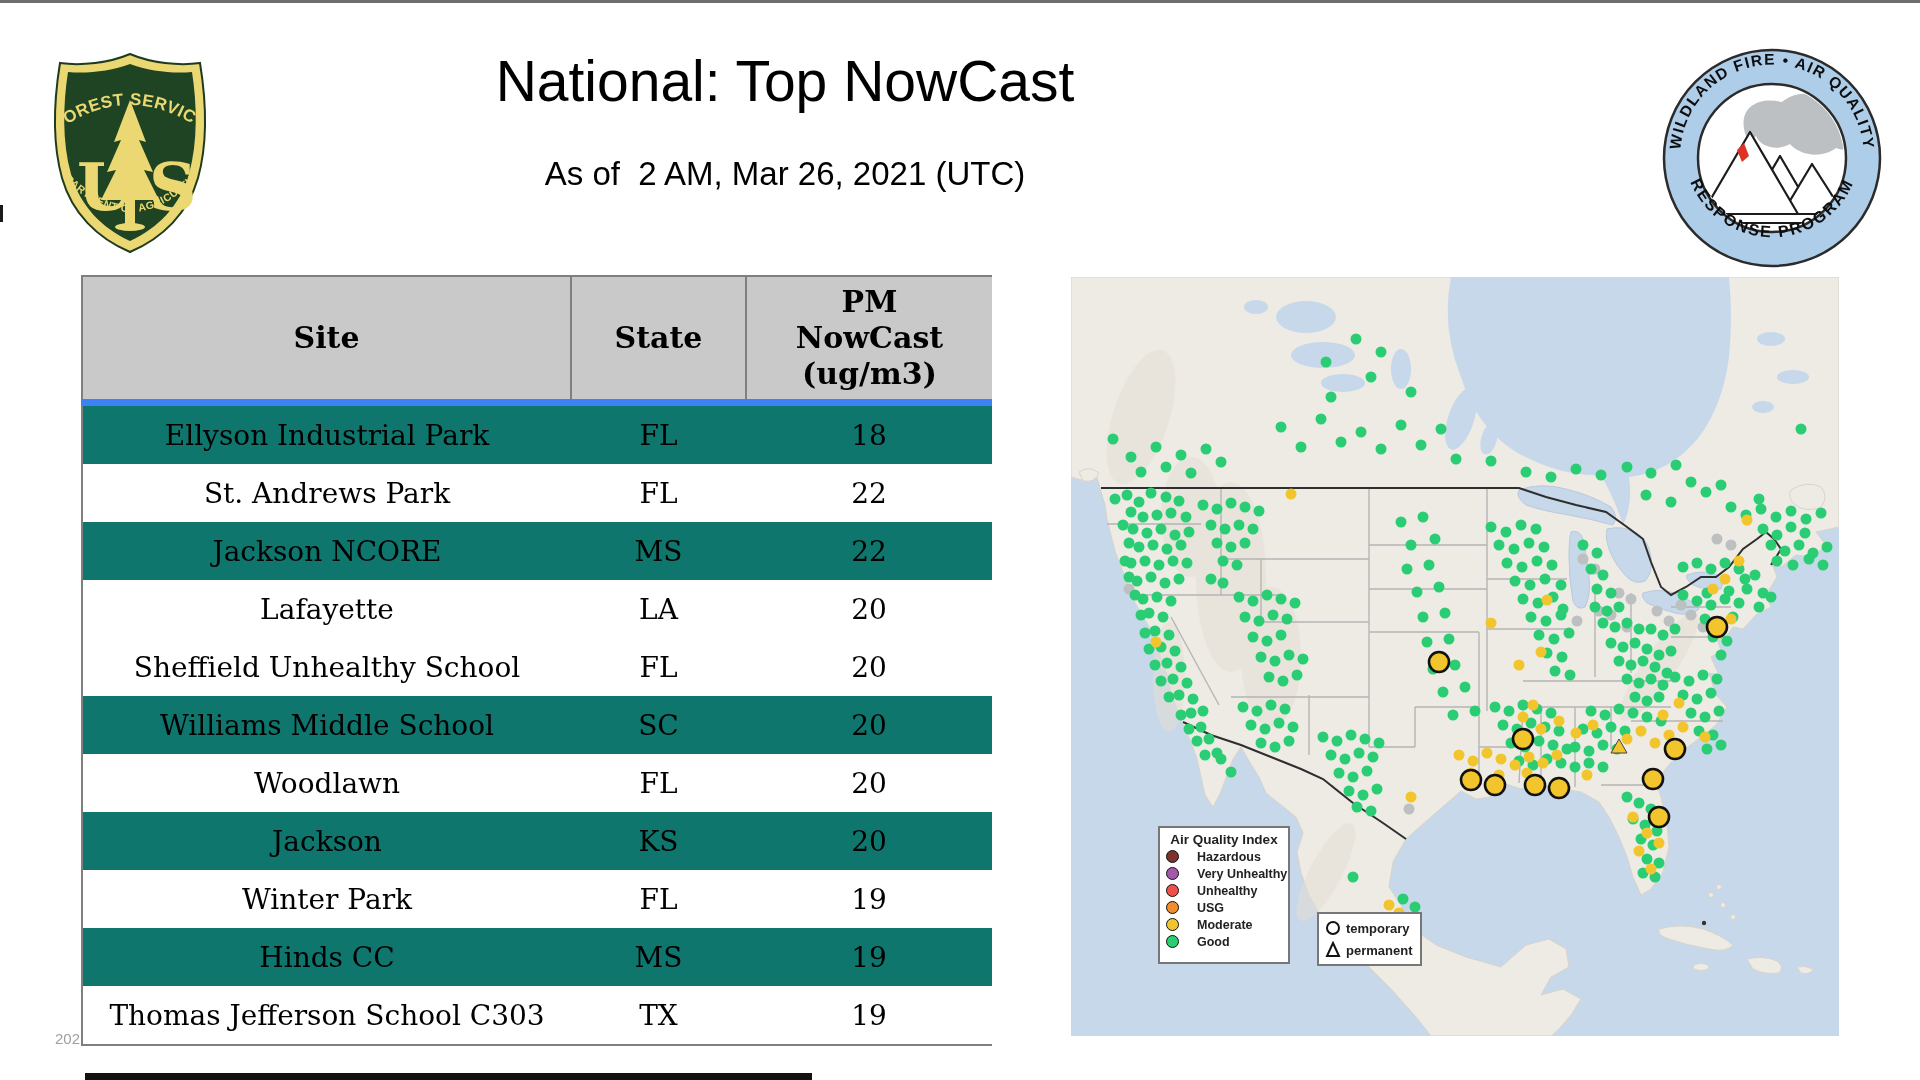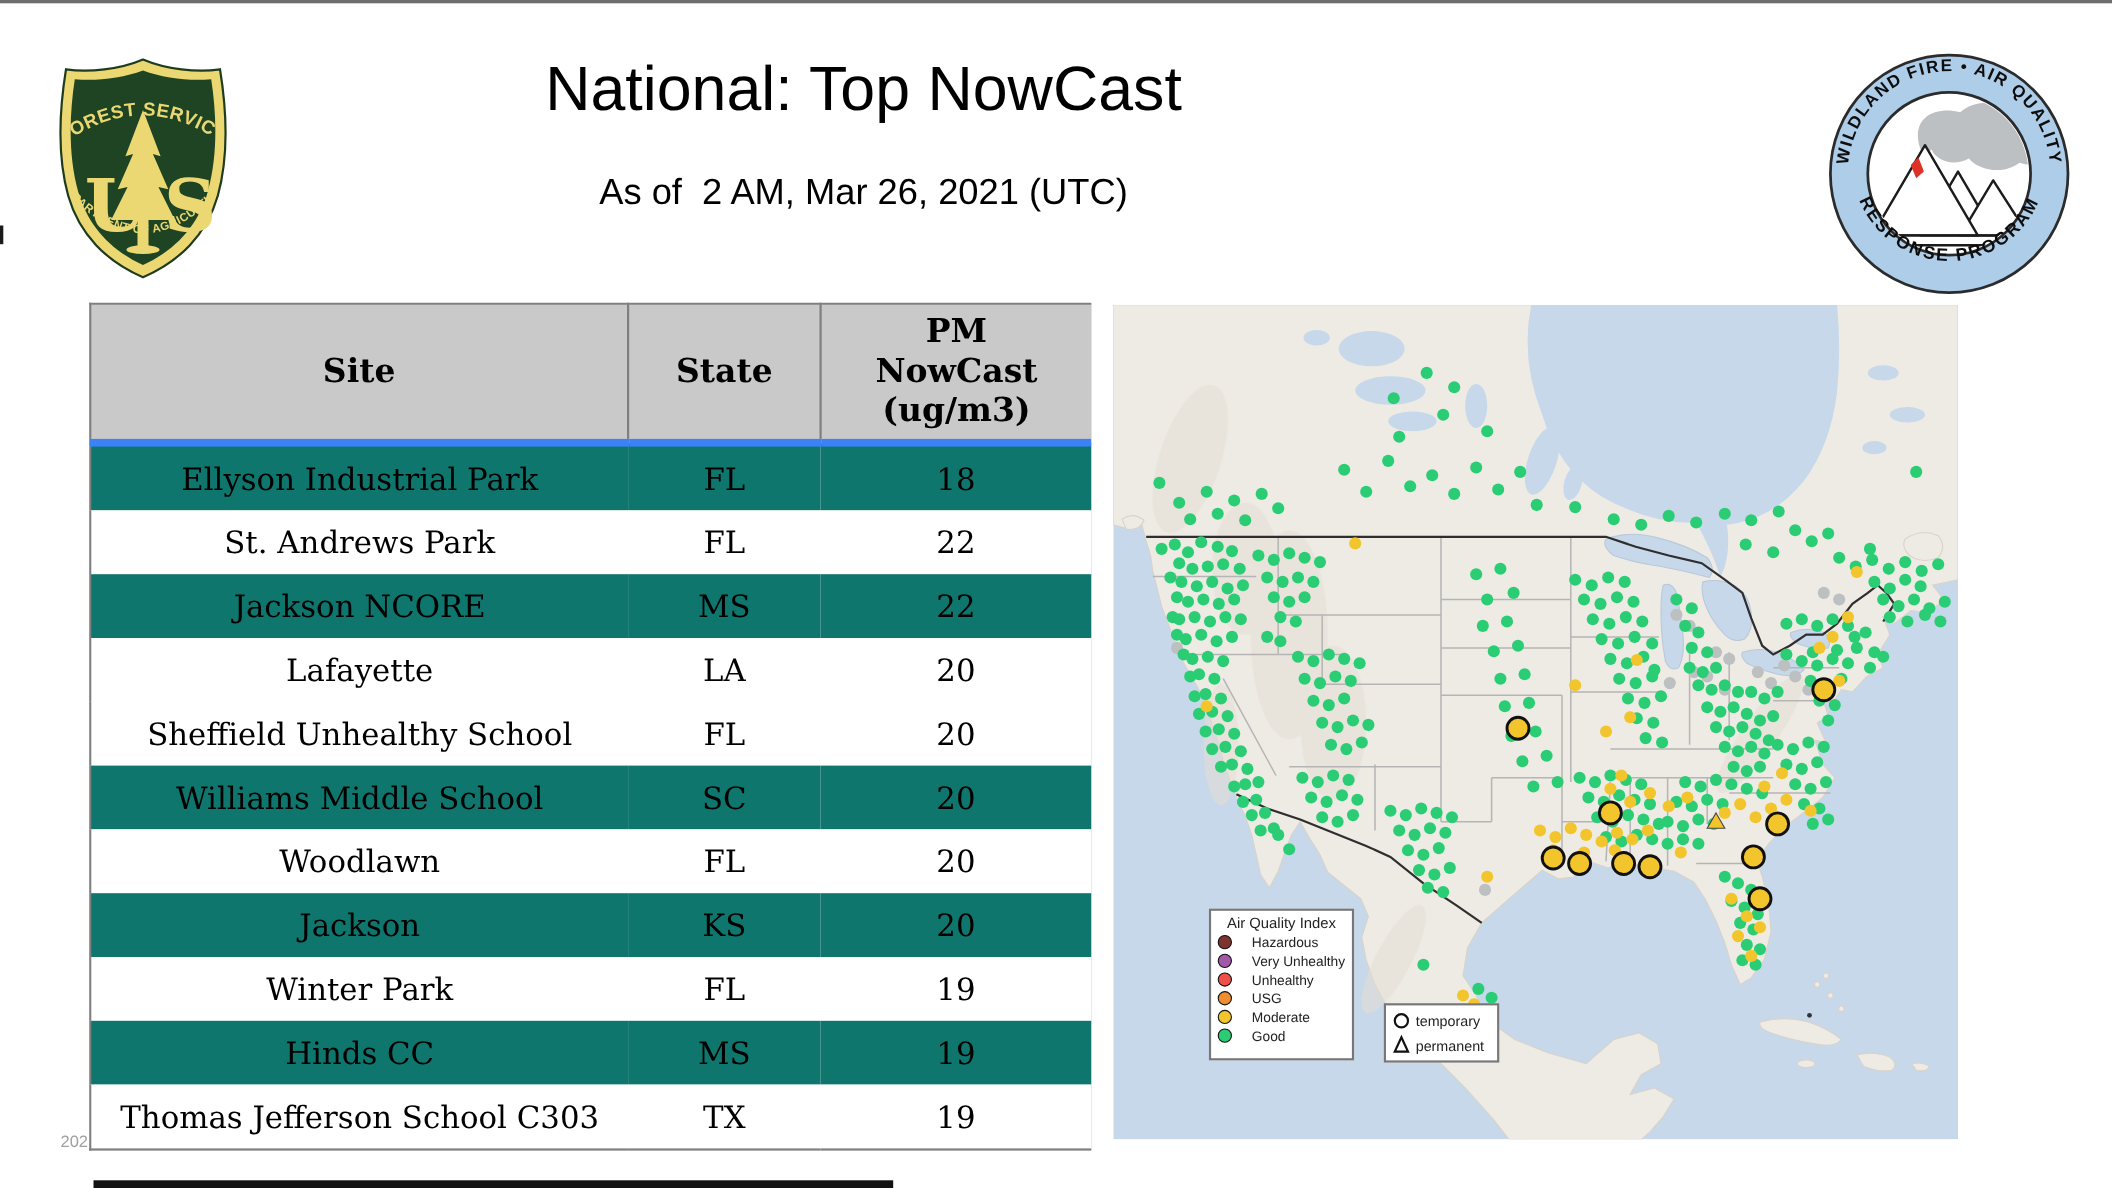--- a/index.html
+++ b/index.html
@@ -19,21 +19,21 @@
   table.now{border-collapse:collapse;width:911px;table-layout:fixed;
             font-family:"DejaVu Serif","Liberation Serif",serif;}
   table.now,table.now th{border:2px solid #7f7f7f;}
   table.now th{background:#c9c9c9;font-size:30px;font-weight:bold;vertical-align:middle;
                border-bottom:7px solid #3b82f6;height:122px;padding:0;white-space:pre-line;line-height:36px;}
   table.now td{font-size:28px;text-align:center;height:58px;padding:0;border:none;}
   table.now tr.odd{background:#0f766e;}
   table.now tr.even{background:#ffffff;}
   col.c-site{width:489px;}col.c-state{width:175px;}col.c-pm{width:247px;}
   
-  .map{position:absolute;left:1012px;top:277px;width:768px;height:759px;overflow:hidden;z-index:2;}
+  .map{position:absolute;left:1071px;top:277px;width:768px;height:759px;overflow:hidden;z-index:2;font-weight:bold;}
   .legend{position:absolute;left:87px;top:549px;width:132px;height:138px;background:#fff;
           border:2px solid #777;box-sizing:border-box;padding:4px 6px;z-index:3;}
   .legend-title{font-size:13.5px;text-align:center;color:#222;margin-bottom:3px;}
   .legend-item{display:flex;align-items:flex-start;height:17px;gap:12px;}
   .swatch{width:13px;height:13px;border-radius:50%;border:1.5px solid #111;box-sizing:border-box;
           margin-right:6px;flex:none;}
   .legend-label{font-size:12.5px;color:#222;white-space:nowrap;}
   .legend2{position:absolute;left:246px;top:635px;width:105px;height:54px;background:#fff;
            border:2px solid #777;box-sizing:border-box;padding:3px 6px;z-index:3;}
   .legend2 .row{display:flex;align-items:center;height:22px;}

